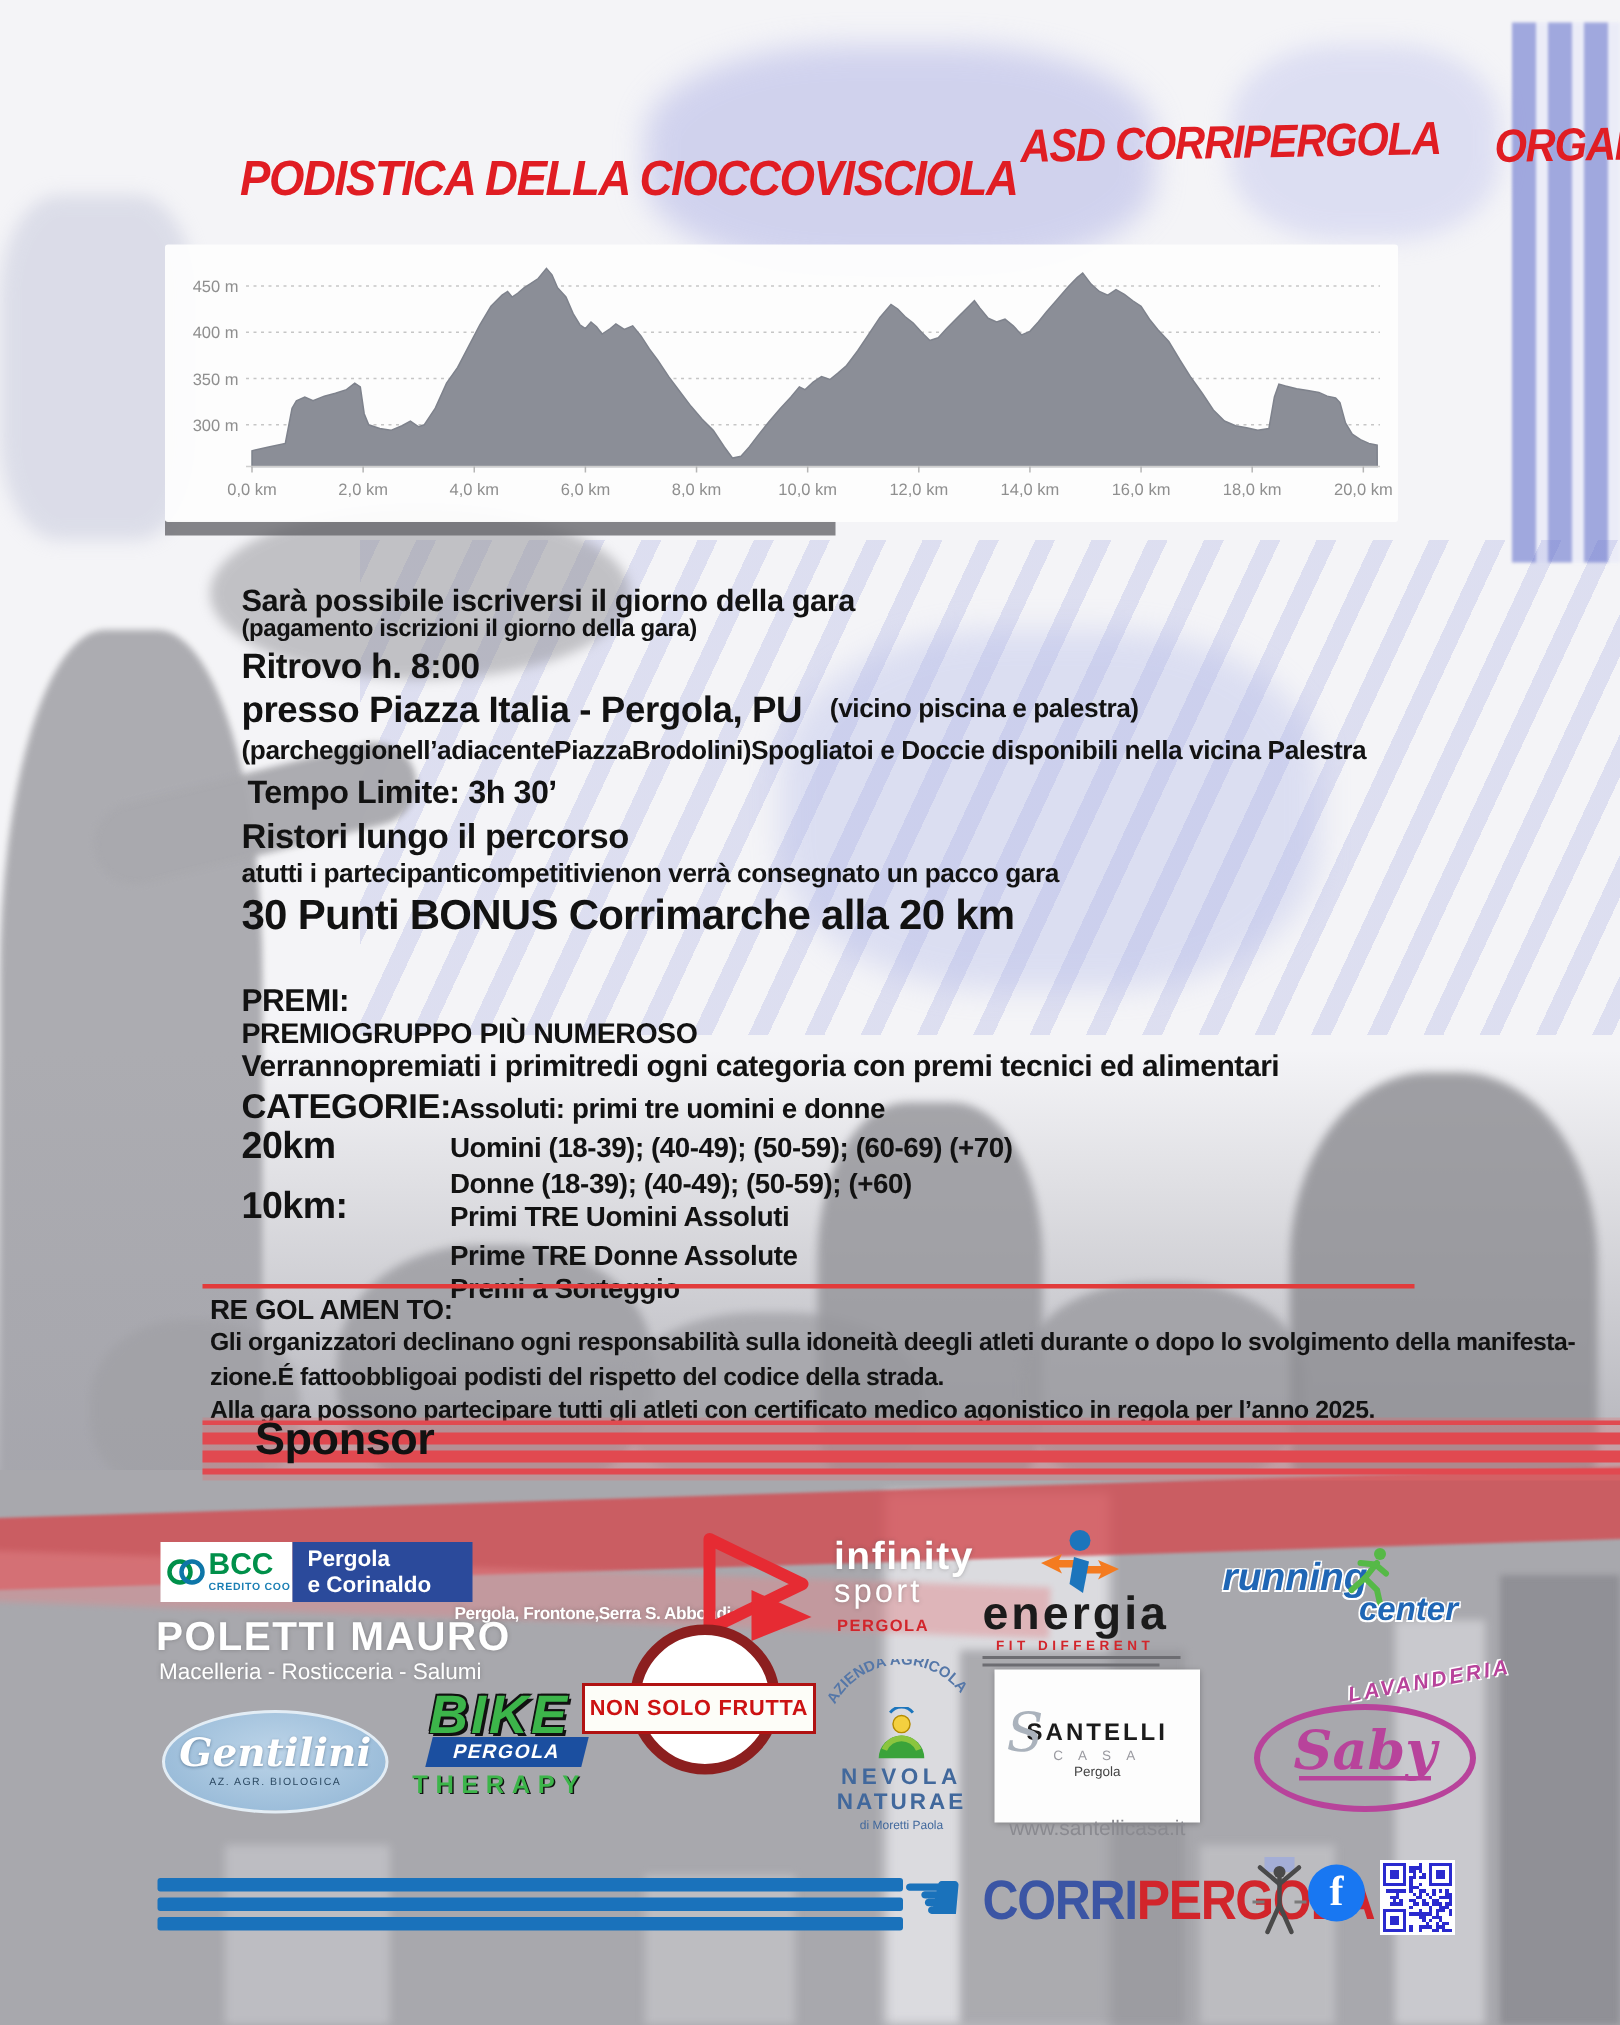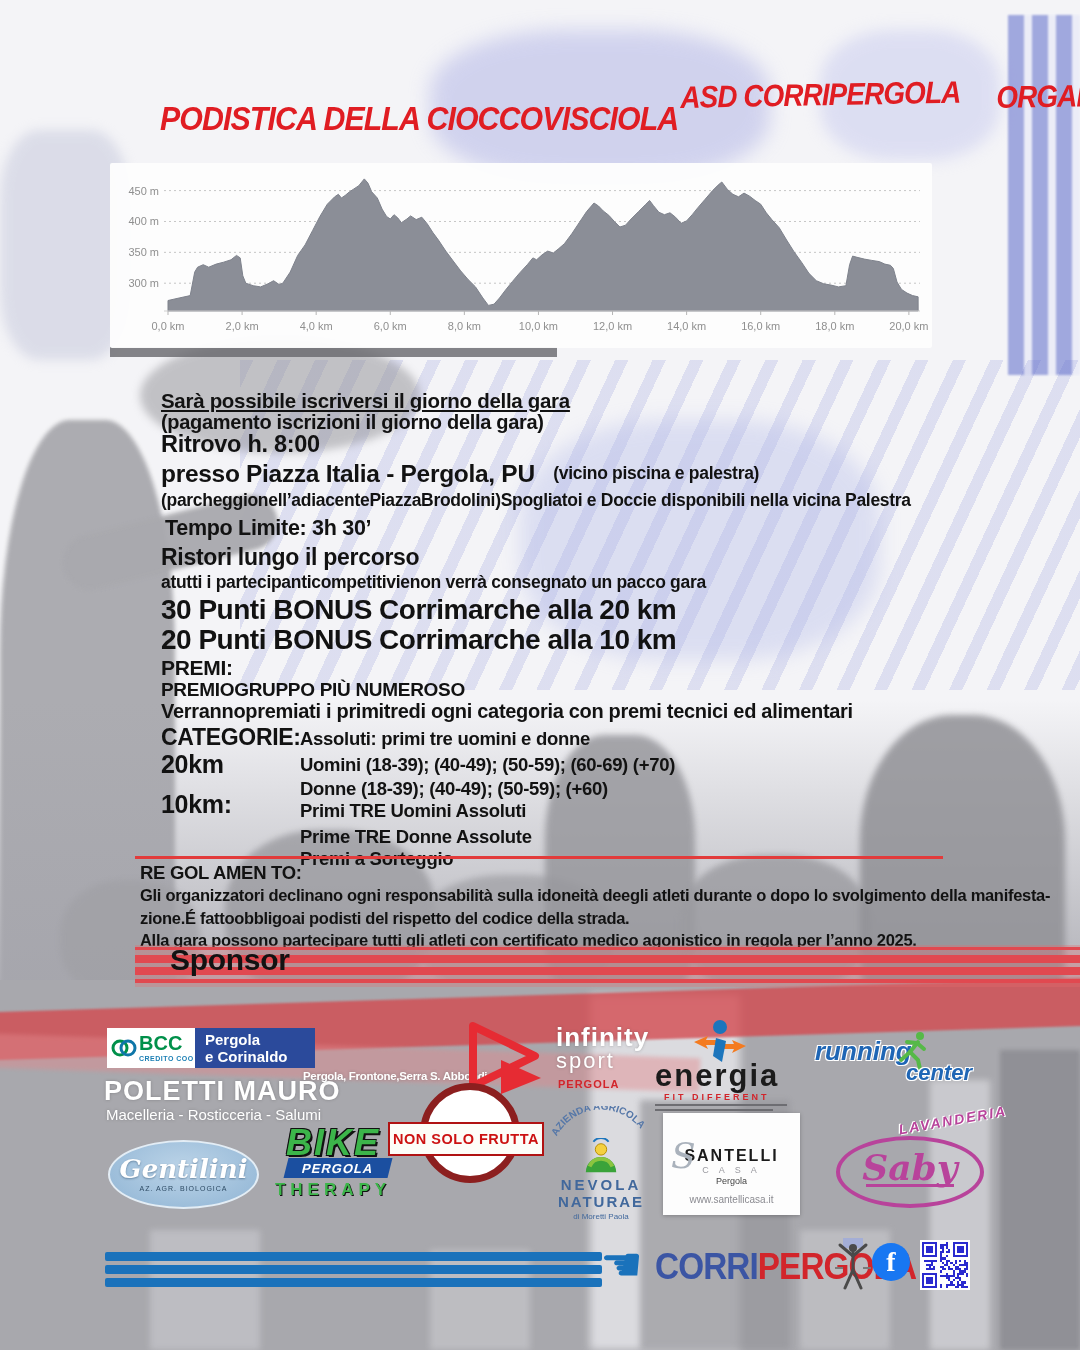--- a/index.html
+++ b/index.html
@@ -86,33 +86,32 @@
         <text x="576.6206896551723" y="167" text-anchor="middle" font-size="11" fill="#8f8f8f" font-family="Liberation Sans,sans-serif">14,0 km</text>
         <line x1="650.7093596059112" y1="148" x2="650.7093596059112" y2="152" stroke="#b5b5b5" stroke-width="1"></line>
         <text x="650.7093596059112" y="167" text-anchor="middle" font-size="11" fill="#8f8f8f" font-family="Liberation Sans,sans-serif">16,0 km</text>
         <line x1="724.7980295566501" y1="148" x2="724.7980295566501" y2="152" stroke="#b5b5b5" stroke-width="1"></line>
         <text x="724.7980295566501" y="167" text-anchor="middle" font-size="11" fill="#8f8f8f" font-family="Liberation Sans,sans-serif">18,0 km</text>
         <line x1="798.8866995073892" y1="148" x2="798.8866995073892" y2="152" stroke="#b5b5b5" stroke-width="1"></line>
         <text x="798.8866995073892" y="167" text-anchor="middle" font-size="11" fill="#8f8f8f" font-family="Liberation Sans,sans-serif">20,0 km</text>
       </svg>
   </div>
 
-  <div class="fg blk" style="left:161px;top:389px;font-size:20.5px;text-decoration:underline;">Sarà possibile iscriversi il giorno della gara</div>
-  <div class="fg blk" style="left:161px;top:411px;font-size:20px;">(pagamento iscrizioni il giorno della gara)</div>
+  <div class="fg blk" style="left:161px;top:389px;font-size:20.5px;">Sarà possibile iscriversi il giorno della gara</div>
+  <div class="fg blk" style="left:161px;top:411px;font-size:16px;">(pagamento iscrizioni il giorno della gara)</div>
   <div class="fg blk" style="left:161px;top:431px;font-size:23.5px;">Ritrovo h. 8:00</div>
   <div class="fg" style="left:161px;top:460px;">
     <span class="blk" style="font-size:24.5px;">presso Piazza Italia - Pergola, PU</span>
     <span class="blk" style="font-size:17.5px;margin-left:14px;vertical-align:3px;">(vicino piscina e palestra)</span>
   </div>
   <div class="fg blk" style="left:161px;top:490px;font-size:17.5px;">(parcheggionell’adiacentePiazzaBrodolini)Spogliatoi e Doccie disponibili nella vicina Palestra</div>
   <div class="fg blk" style="left:165px;top:516px;font-size:21.5px;">Tempo Limite: 3h 30’</div>
   <div class="fg blk" style="left:161px;top:544px;font-size:23px;">Ristori lungo il percorso</div>
   <div class="fg blk" style="left:161px;top:572px;font-size:17.5px;">atutti i partecipanticompetitivienon verrà consegnato un pacco gara</div>
   <div class="fg blk" style="left:161px;top:594px;font-size:28px;letter-spacing:-.5px;">30 Punti BONUS Corrimarche alla 20 km</div>
-  <div class="fg blk" style="left:161px;top:624px;font-size:28px;letter-spacing:-.5px;">20 Punti BONUS Corrimarche alla 10 km</div>
   <div class="fg blk" style="left:161px;top:656px;font-size:21px;">PREMI:</div>
   <div class="fg blk" style="left:161px;top:679px;font-size:19px;">PREMIOGRUPPO PIÙ NUMEROSO</div>
   <div class="fg blk" style="left:161px;top:700px;font-size:20px;">Verrannopremiati i primitredi ogni categoria con premi tecnici ed alimentari</div>
 
   <div class="fg blk" style="left:161px;top:724px;font-size:23px;">CATEGORIE:</div>
   <div class="fg blk" style="left:300px;top:728px;font-size:18.5px;">Assoluti: primi tre uomini e donne</div>
   <div class="fg blk" style="left:161px;top:750px;font-size:25px;">20km</div>
   <div class="fg blk" style="left:300px;top:754px;font-size:18.5px;">Uomini (18-39); (40-49); (50-59); (60-69) (+70)</div>
   <div class="fg blk" style="left:300px;top:778px;font-size:18.5px;">Donne (18-39); (40-49); (50-59); (+60)</div>
   <div class="fg blk" style="left:161px;top:790px;font-size:25px;">10km:</div>
@@ -220,21 +219,21 @@
     <div style="font-size:15px;font-weight:bold;color:#41689c;letter-spacing:3px;">NEVOLA</div>
     <div style="font-size:15px;font-weight:bold;color:#41689c;letter-spacing:2px;">NATURAE</div>
     <div style="font-size:8px;color:#41689c;margin-top:2px;">di Moretti Paola</div>
   </div>
 
   <div class="fg" style="left:663px;top:1113px;width:137px;height:102px;background:#fdfdfd;box-shadow:0 1px 4px rgba(0,0,0,.25);text-align:center;">
     <span style="position:absolute;left:8px;top:22px;font-family:'DejaVu Serif',serif;font-style:italic;font-size:36px;color:#aab2bc;">S</span>
     <div style="margin-top:34px;font-size:16px;font-weight:bold;letter-spacing:2px;color:#1b1b1b;">SANTELLI</div>
     <div style="font-size:9px;color:#9a9aa0;letter-spacing:4px;">C A S A</div>
     <div style="font-size:9px;color:#444;margin-top:1px;">Pergola</div>
-    <div style="font-size:10px;color:#8a8a90;margin-top:8px;">www.santellicasa.it</div>
+    <div style="font-size:14px;color:#8a8a90;margin-top:24px;">www.santellicasa.it</div>
   </div>
 
   <div class="fg" style="left:898px;top:1112px;font-size:14px;font-weight:bold;font-style:italic;color:#b8439b;letter-spacing:2px;transform:rotate(-10deg);text-shadow:-1px -1px 0 #fff,1px 1px 0 #fff;">LAVANDERIA</div>
   <div class="fg" style="left:836px;top:1136px;width:140px;height:64px;border:4px solid #b8439b;border-radius:50%;text-align:center;">
     <div style="margin-top:6px;font-family:'DejaVu Serif',serif;font-style:italic;font-weight:bold;font-size:36px;color:#b8439b;">Saby</div>
     <div style="width:88px;height:3px;background:#b8439b;margin:-4px auto 0;"></div>
   </div>
 
   <div class="fg" style="left:105px;top:1252px;width:497px;height:36px;">
     <div class="bstripe" style="left:0;top:0;width:497px;height:9px;"></div>

